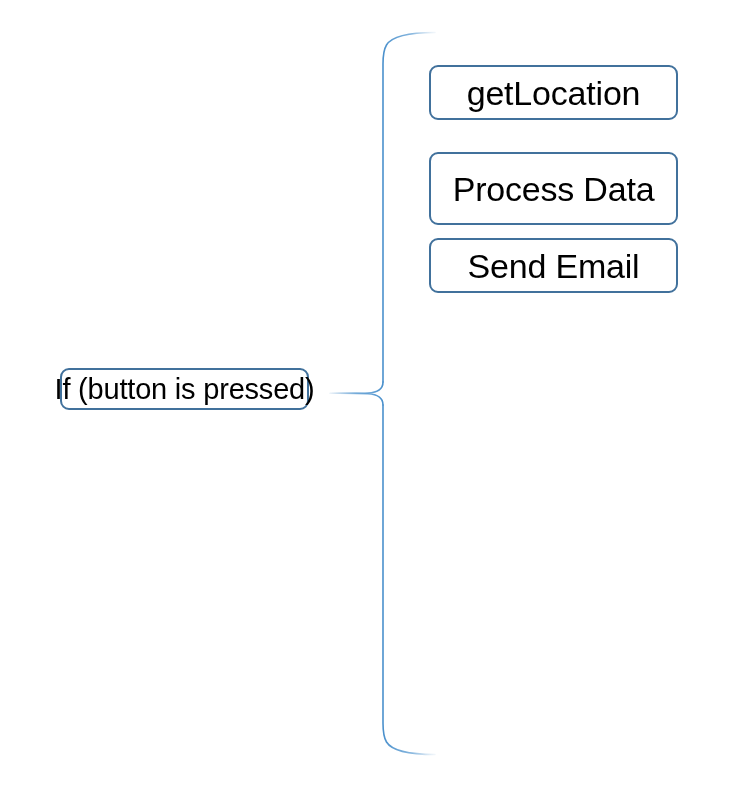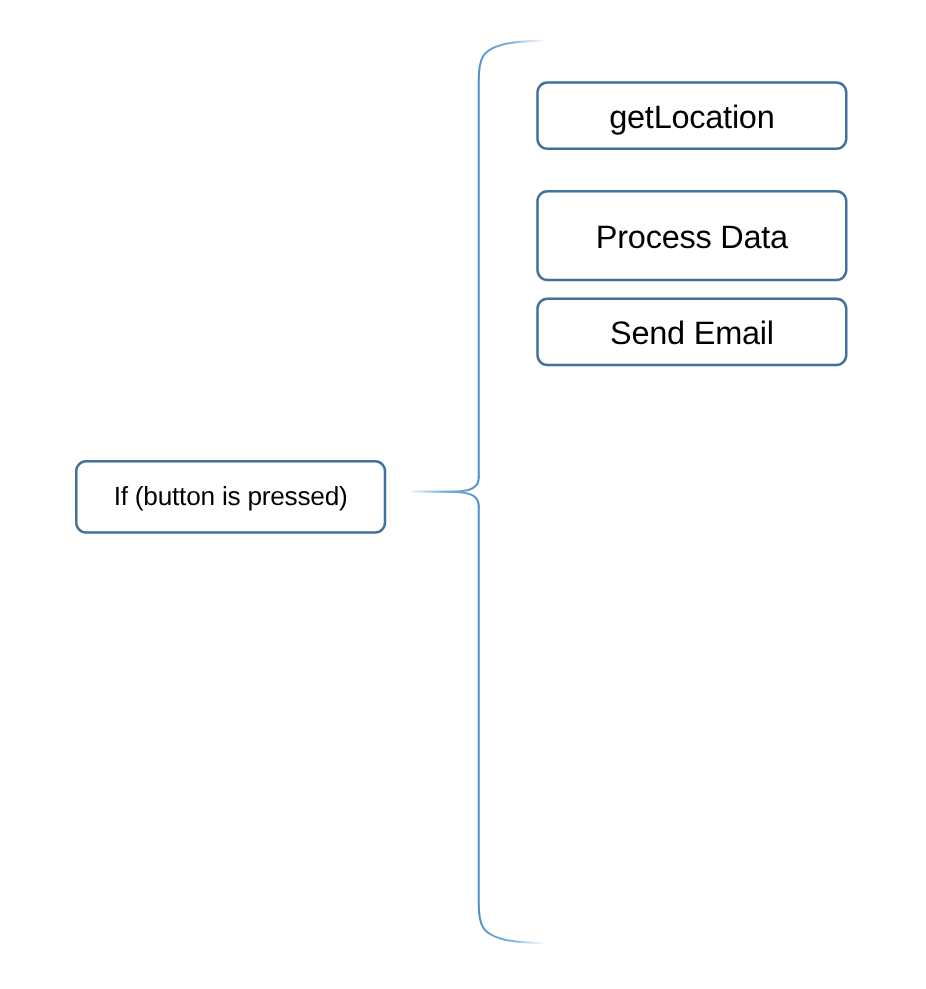--- a/index.html
+++ b/index.html
@@ -21,31 +21,31 @@
     position: absolute;
     box-sizing: border-box;
     background: #ffffff;
     border: 2.5px solid #41719C;
     border-radius: 9px;
     display: flex;
     align-items: center;
     justify-content: center;
     color: #000000;
     font-family: "Liberation Sans", sans-serif;
-    font-size: 26px;
+    font-size: 34px;
     line-height: 1;
     letter-spacing: -0.2px;
     white-space: nowrap;
   }
   #condition-node {
     left: 60px;
     top: 368px;
     width: 249px;
-    height: 59px;
-    font-size: 21px;
+    height: 42px;
+    font-size: 29px;
   }
   #node-getlocation {
     left: 429px;
     top: 65px;
     width: 249px;
     height: 55px;
   }
   #node-processdata {
     left: 429px;
     top: 152px;

